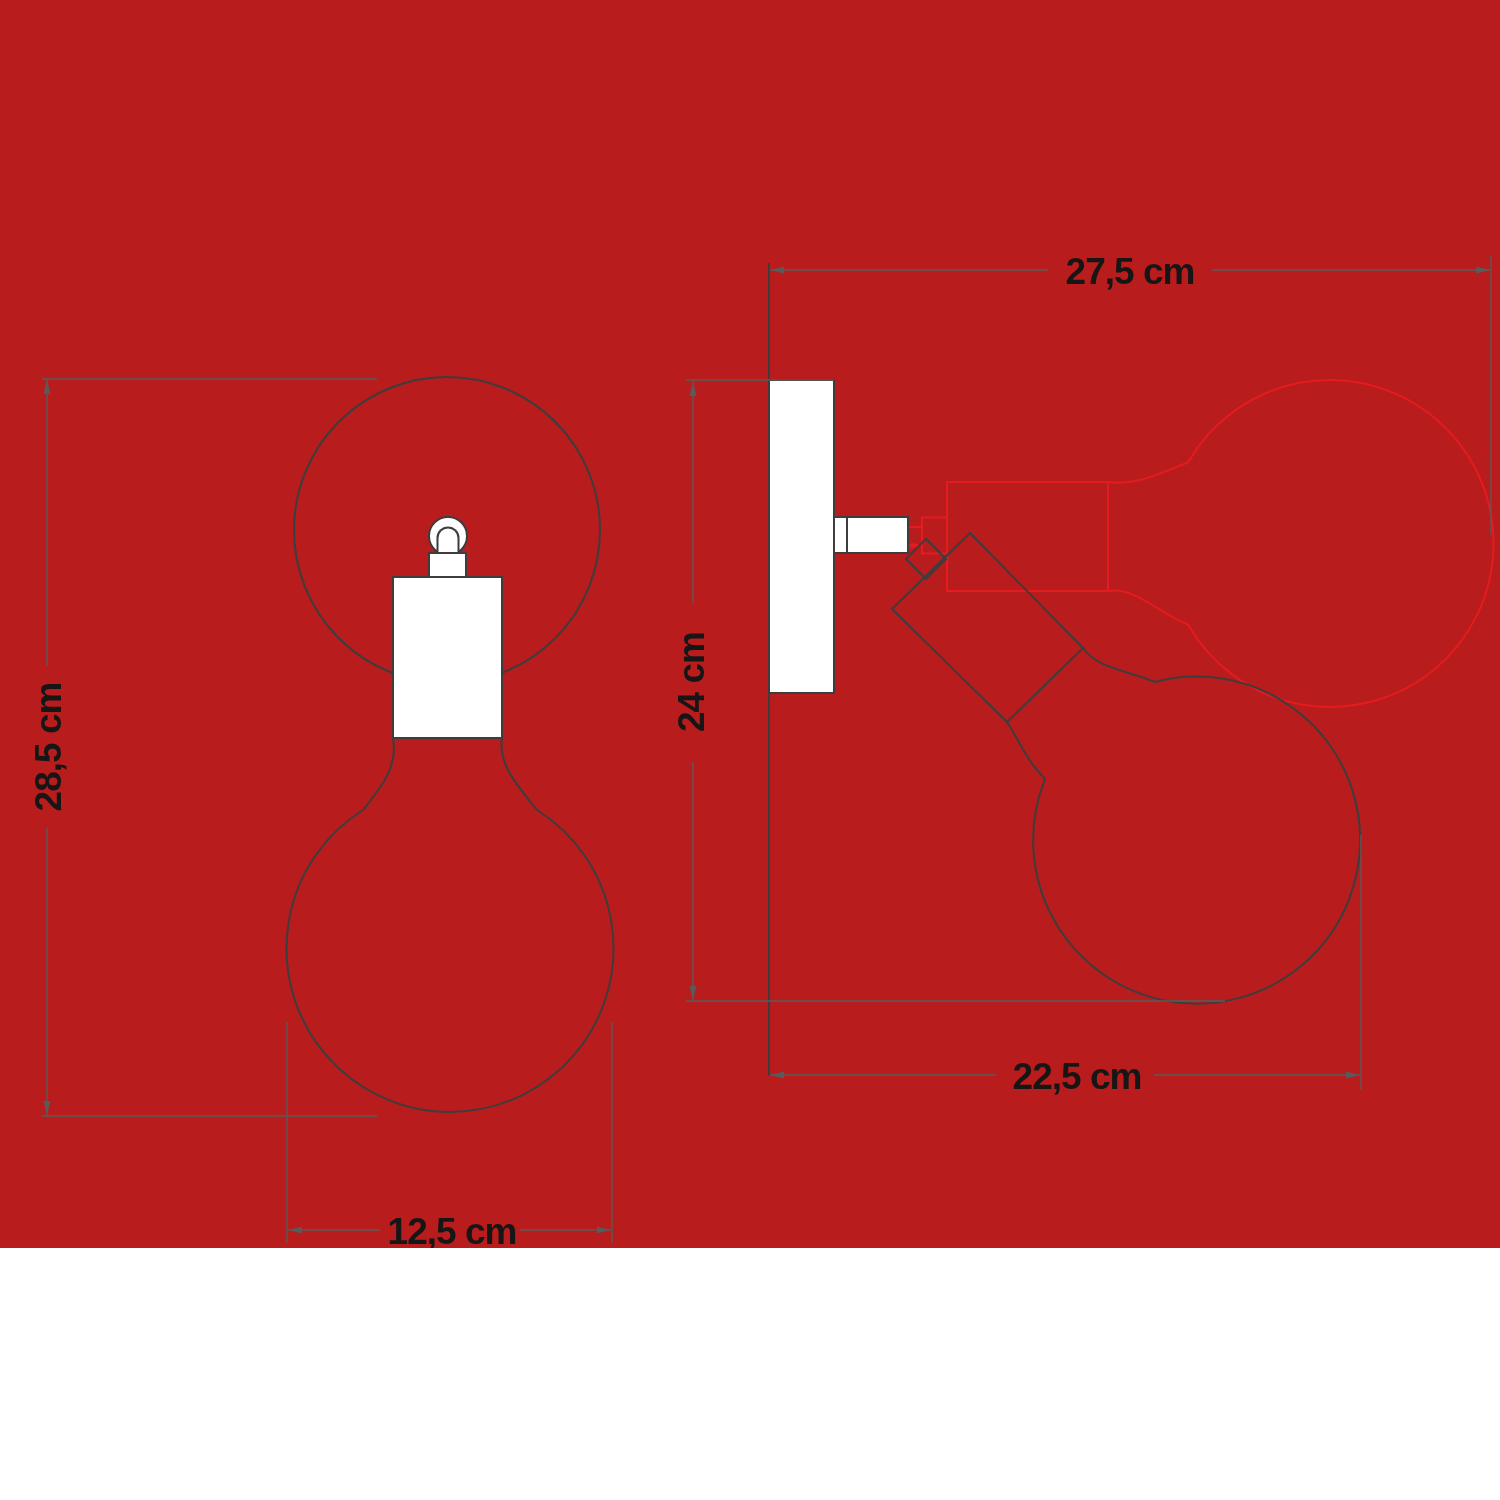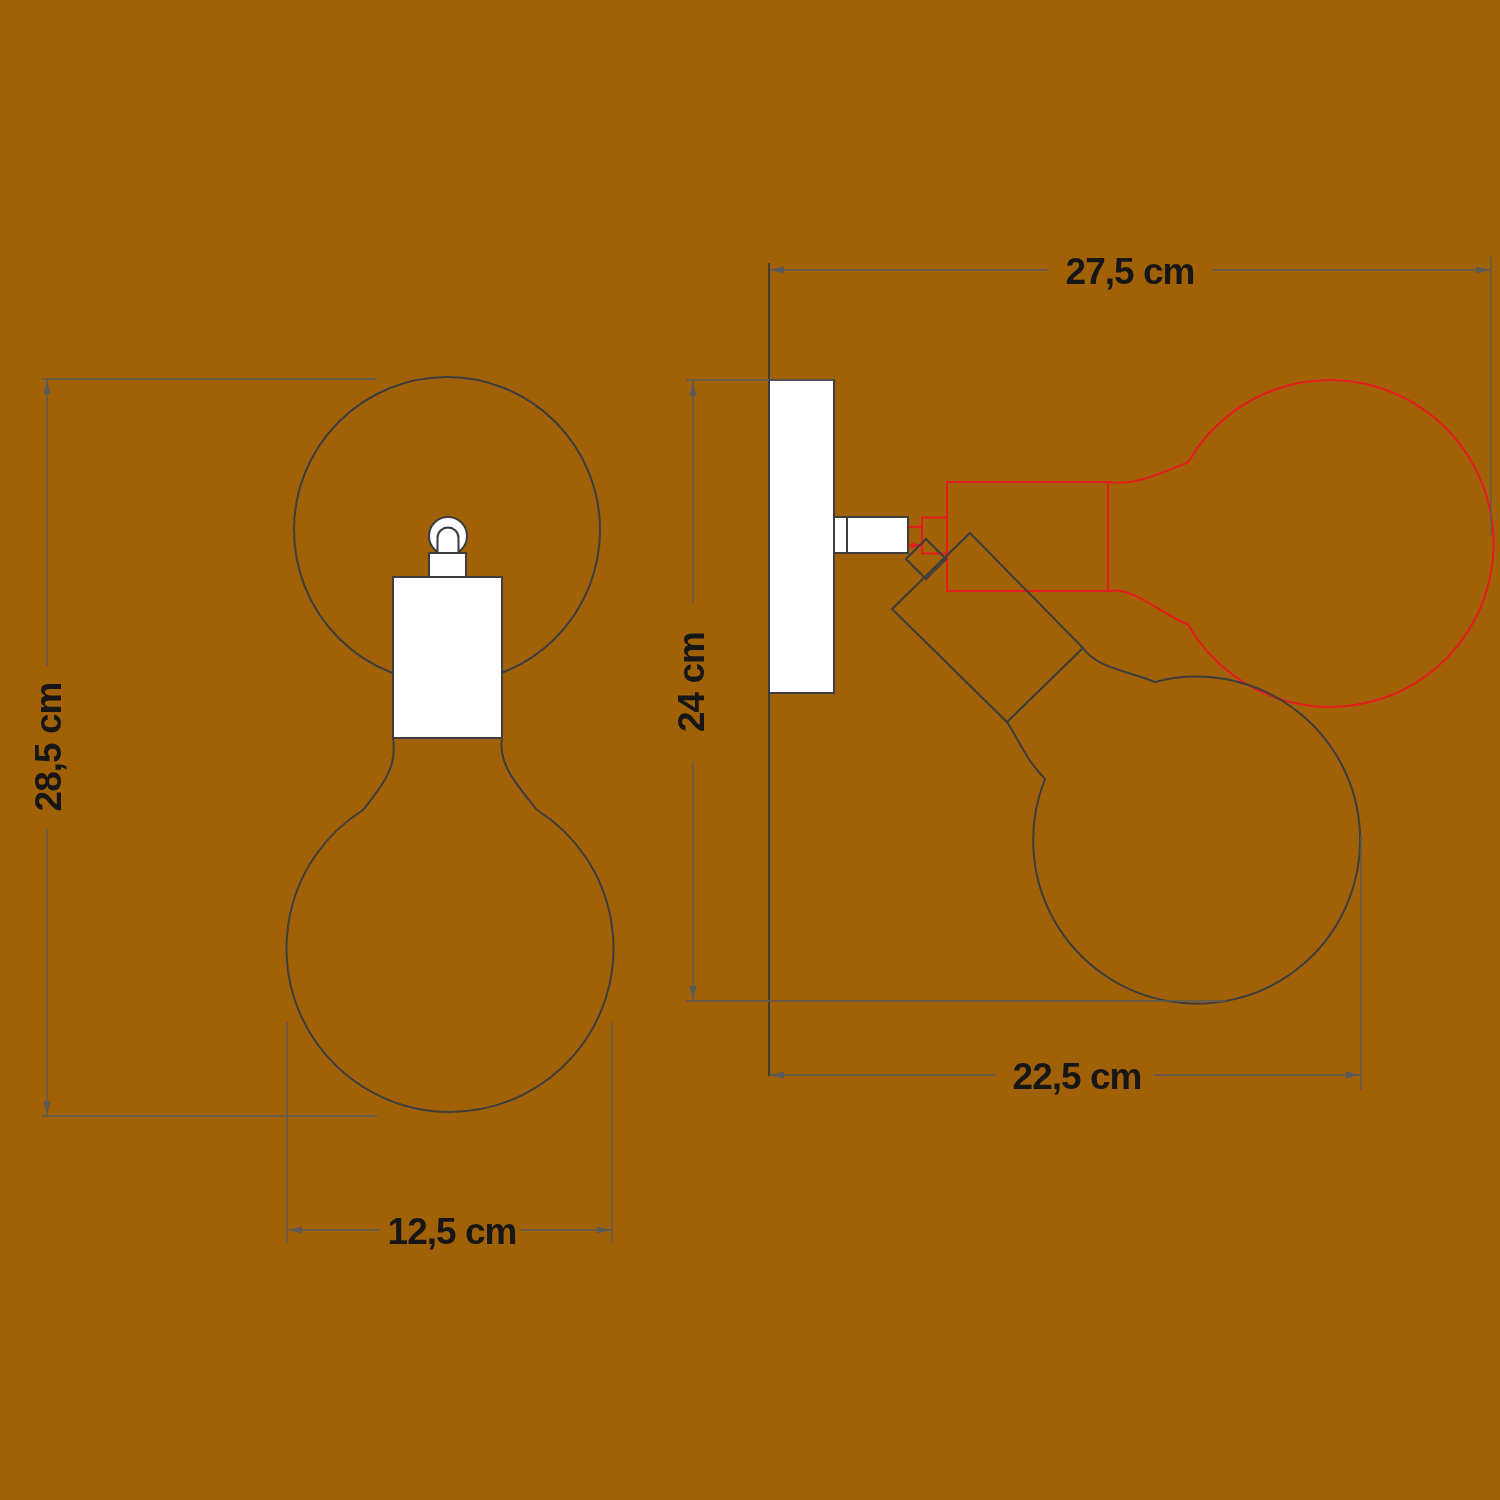--- a/index.html
+++ b/index.html
@@ -1,16 +1,16 @@
 <!DOCTYPE html>
 <html><head>
 <meta charset="utf-8">
 <style>
   html,body{margin:0;padding:0;background:#ffffff;}
-  .stage{width:1500px;height:1500px;position:relative;background:#a16207;}
+  .stage{width:1500px;height:1248px;position:relative;background:#b91c1c;}
   svg{display:block;}
   text{font-family:"Liberation Sans", sans-serif;font-size:37px;font-weight:600;letter-spacing:-1px;}
   .thick{stroke-width:2;fill:none;}
   .thick-fill{stroke-width:2;fill:#ffffff;}
   .dim{stroke-width:1.4;fill:none;}
   .noline{stroke:none;}
 </style>
 </head>
 <body>
 

